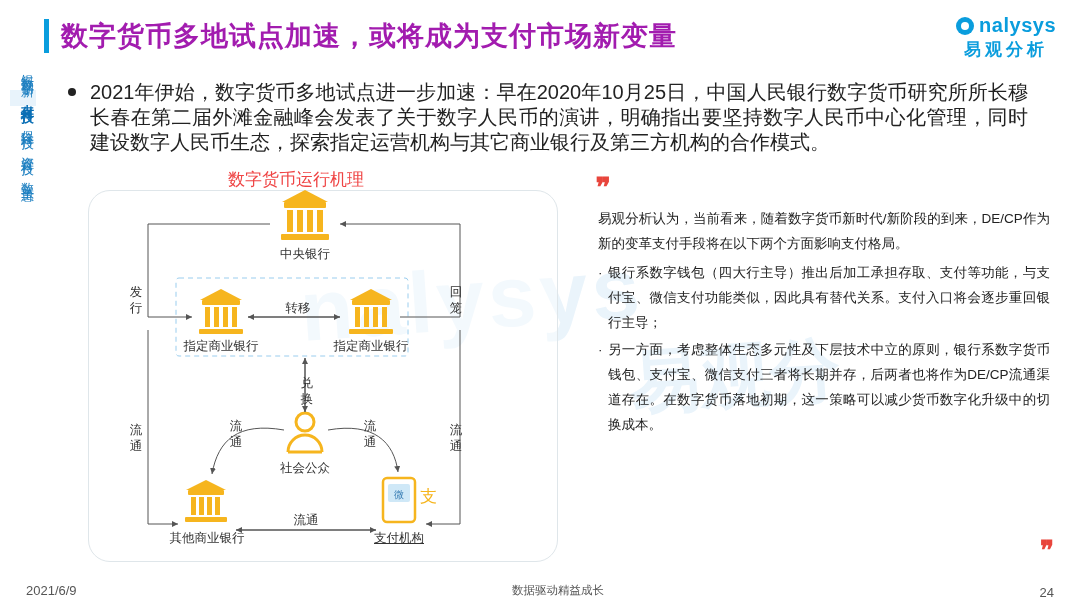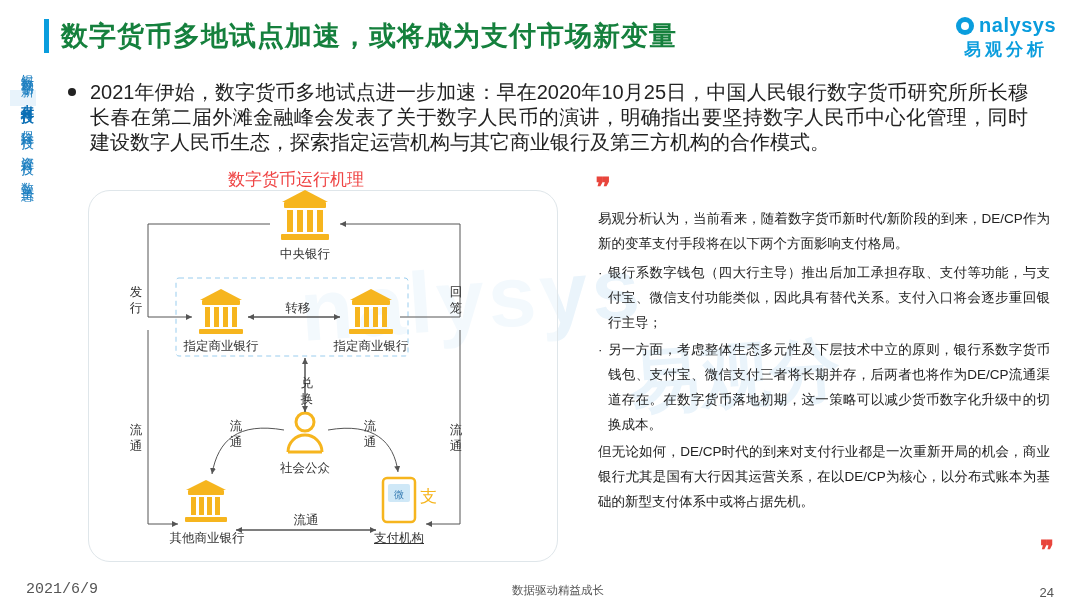--- a/index.html
+++ b/index.html
@@ -59,21 +59,21 @@
     width:8px; height:8px; border-radius:50%; background:#fff;
   }
   .logo-sub { font-size:17px; font-weight:bold; color:#0a9ddd; letter-spacing:4px; margin-top:1px;}
 
   
   .title-wrap {
     position:absolute; left:44px; top:18px; z-index:4;
     display:flex; align-items:center;
   }
   .title-bar { width:5px; height:34px; background:#0a9ddd; margin-right:12px;}
-  .title-text { font-size:27px; font-weight:bold; color:#15803d; letter-spacing:1px; white-space:nowrap;}
+  .title-text { font-size:27px; font-weight:bold; color:#a21caf; letter-spacing:1px; white-space:nowrap;}
 
   
   .sidenav {
     position:absolute; left:6px; top:60px; width:34px;
     z-index:4;
   }
   .nav-item {
     writing-mode:vertical-rl;
     text-orientation:upright;
     font-size:13px;
@@ -134,21 +134,21 @@
     position:absolute; left:598px; top:206px; width:452px; z-index:4;
   }
   .r-para {
     font-size:13.5px; line-height:25px; color:#222; text-align:justify;
     margin-bottom:4px;
   }
   .r-li { display:flex; font-size:13.5px; line-height:25px; color:#222; text-align:justify; margin-bottom:2px;}
   .r-li .d { flex:0 0 10px; }
 
   
-  .footer-date { position:absolute; left:26px; bottom:10px; font-size:15px; color:#555; z-index:4;font-family:Liberation Mono, monospace;}
+  .footer-date { position:absolute; left:26px; bottom:10px; font-size:13px; color:#555; z-index:4;}
   .footer-center { position:absolute; left:0; right:0; bottom:10px; text-align:center; font-size:11.5px; color:#555; z-index:4;padding-left:36px;}
   .footer-page { position:absolute; right:26px; bottom:8px; font-size:13px; color:#555; z-index:4;}
 </style>
 </head>
 <body>
 
 <div class="watermark">nalysys</div>
 <div class="watermark2">易观分</div>
 
 <div class="logo">
@@ -289,19 +289,18 @@
 <div class="right-col">
   <div class="r-para">易观分析认为，当前看来，随着数字货币新时代/新阶段的到来，DE/CP作为新的变革支付手段将在以下两个方面影响支付格局。</div>
   <div class="r-li">
     <span class="d">·</span>
     <span>银行系数字钱包（四大行主导）推出后加工承担存取、支付等功能，与支付宝、微信支付功能类似，因此具有替代关系。支付入口将会逐步重回银行主导；</span>
   </div>
   <div class="r-li">
     <span class="d">·</span>
     <span>另一方面，考虑整体生态多元性及下层技术中立的原则，银行系数字货币钱包、支付宝、微信支付三者将长期并存，后两者也将作为DE/CP流通渠道存在。在数字货币落地初期，这一策略可以减少货币数字化升级中的切换成本。</span>
   </div>
-  <div class="r-para">但无论如何，DE/CP时代的到来对支付行业都是一次重新开局的机会，商业银行尤其是国有大行因其运营关系，在以DE/CP为核心，以分布式账本为基础的新型支付体系中或将占据先机。</div>
 </div>
 <div class="quote-close">❞</div>
 
 <div class="footer-date">2021/6/9</div>
 <div class="footer-center">数据驱动精益成长</div>
 <div class="footer-page">24</div>
 
 </body></html>

